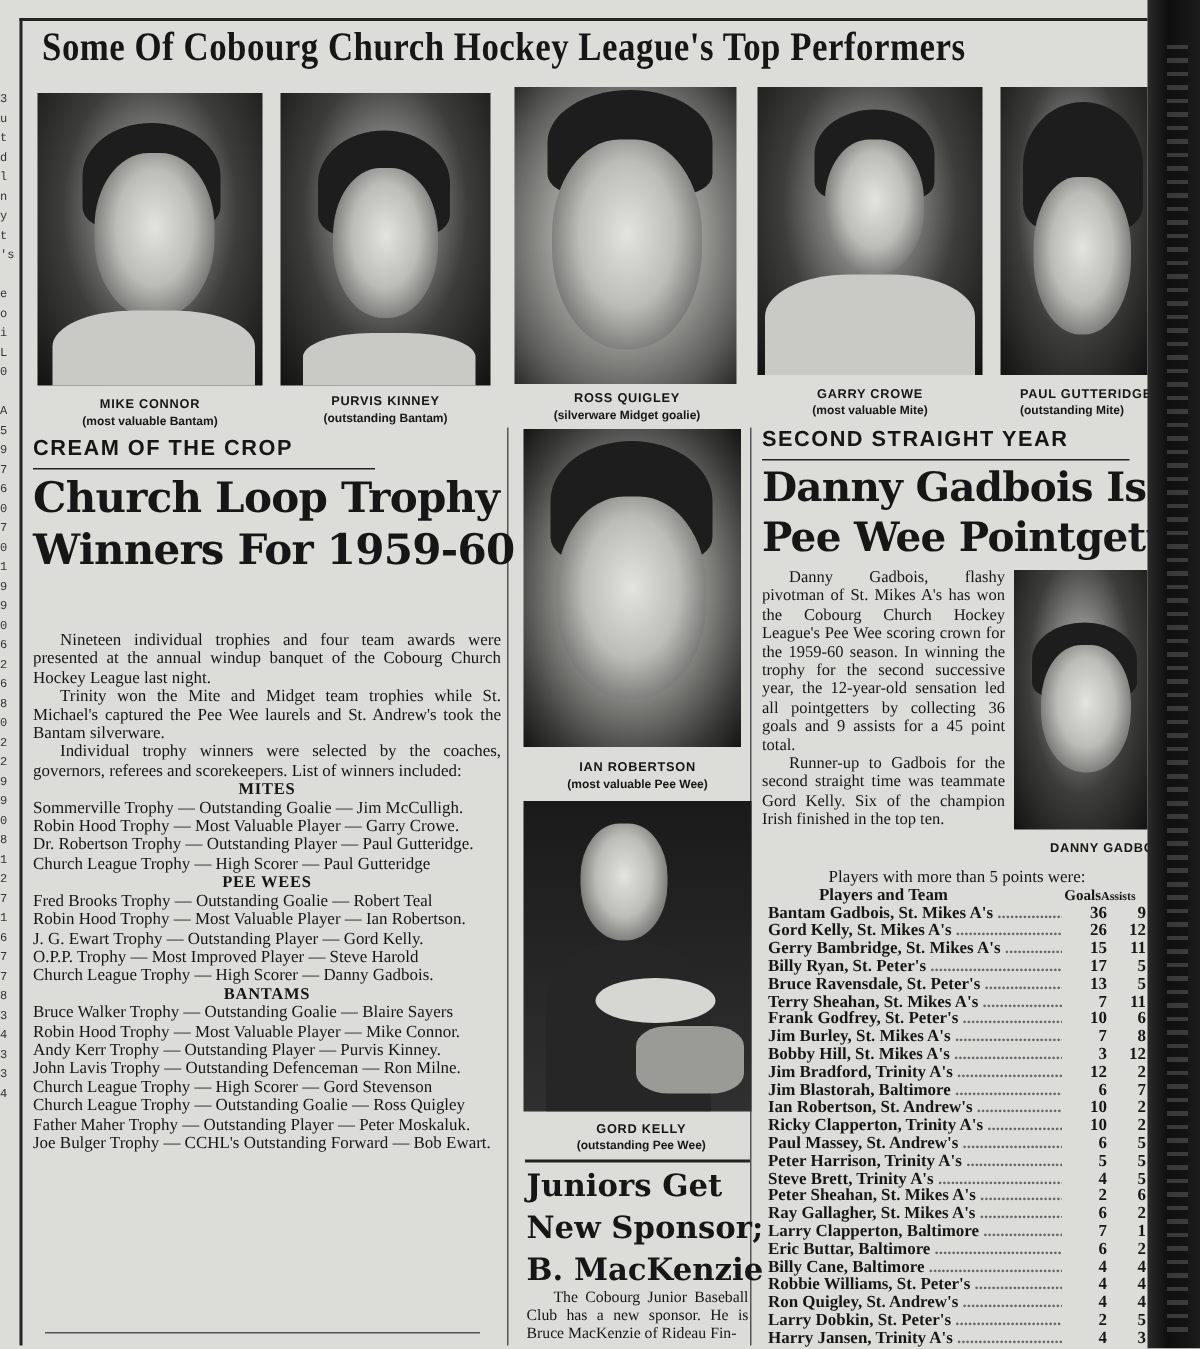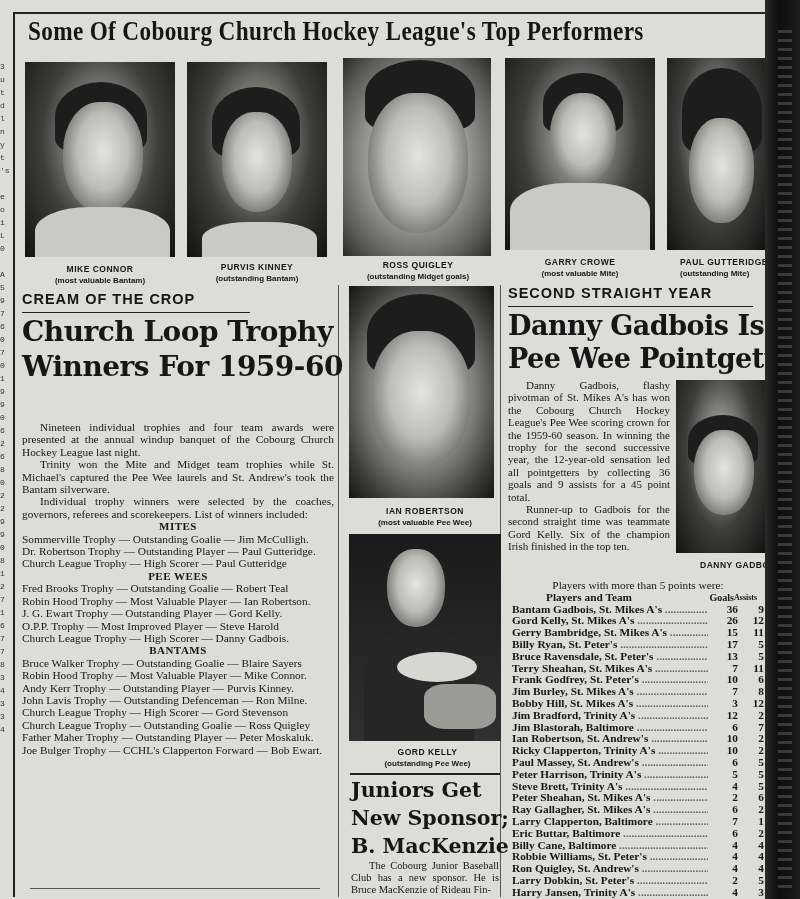--- a/index.html
+++ b/index.html
@@ -84,21 +84,21 @@
   <div class="caption" style="left:25px;top:264px;width:150px;">
     <span class="nm">MIKE CONNOR</span>
     <span class="sub">(most valuable Bantam)</span>
   </div>
   <div class="caption" style="left:187px;top:262px;width:140px;">
     <span class="nm">PURVIS KINNEY</span>
     <span class="sub">(outstanding Bantam)</span>
   </div>
   <div class="caption" style="left:343px;top:260px;width:150px;">
     <span class="nm">ROSS QUIGLEY</span>
-    <span class="sub">(outstanding Midget goals)</span>
+    <span class="sub">(silverware Midget goalie)</span>
   </div>
   <div class="caption" style="left:505px;top:257px;width:150px;">
     <span class="nm">GARRY CROWE</span>
     <span class="sub">(most valuable Mite)</span>
   </div>
   <div class="caption" style="left:680px;top:257px;width:140px;text-align:left;">
     <span class="nm">PAUL GUTTERIDGE</span>
     <span class="sub">(outstanding Mite)</span>
   </div>
 
@@ -110,40 +110,41 @@
   <div class="headline" style="left:22px;top:313px;">Church Loop Trophy</div>
   <div class="headline" style="left:22px;top:348px;">Winners For 1959-60</div>
 
   <div class="body-text" style="left:22px;top:389px;width:312px;margin-top:32px;">
     <p>Nineteen individual trophies and four team awards were presented at the annual windup banquet of the Cobourg Church Hockey League last night.</p>
     <p>Trinity won the Mite and Midget team trophies while St. Michael's captured the Pee Wee laurels and St. Andrew's took the Bantam silverware.</p>
     <p>Individual trophy winners were selected by the coaches, governors, referees and scorekeepers. List of winners included:</p>
 
     <div class="section-head">MITES</div>
     <div class="trophy">Sommerville Trophy — Outstanding Goalie — Jim McCulligh.</div>
+    <div class="trophy">Robin Hood Trophy — Most Valuable Player — Garry Crowe.</div>
     <div class="trophy">Dr. Robertson Trophy — Outstanding Player — Paul Gutteridge.</div>
     <div class="trophy">Church League Trophy — High Scorer — Paul Gutteridge</div>
 
     <div class="section-head">PEE WEES</div>
     <div class="trophy">Fred Brooks Trophy — Outstanding Goalie — Robert Teal</div>
     <div class="trophy">Robin Hood Trophy — Most Valuable Player — Ian Robertson.</div>
     <div class="trophy">J. G. Ewart Trophy — Outstanding Player — Gord Kelly.</div>
     <div class="trophy">O.P.P. Trophy — Most Improved Player — Steve Harold</div>
     <div class="trophy">Church League Trophy — High Scorer — Danny Gadbois.</div>
 
     <div class="section-head">BANTAMS</div>
     <div class="trophy">Bruce Walker Trophy — Outstanding Goalie — Blaire Sayers</div>
     <div class="trophy">Robin Hood Trophy — Most Valuable Player — Mike Connor.</div>
     <div class="trophy">Andy Kerr Trophy — Outstanding Player — Purvis Kinney.</div>
     <div class="trophy">John Lavis Trophy — Outstanding Defenceman — Ron Milne.</div>
     <div class="trophy">Church League Trophy — High Scorer — Gord Stevenson</div>
 
     <div class="trophy">Church League Trophy — Outstanding Goalie — Ross Quigley</div>
     <div class="trophy">Father Maher Trophy — Outstanding Player — Peter Moskaluk.</div>
-    <div class="trophy">Joe Bulger Trophy — CCHL's Clapperton Forward — Bob Ewart.</div>
+    <div class="trophy">Joe Bulger Trophy — CCHL's Outstanding Forward — Bob Ewart.</div>
   </div>
   <div class="rule" style="left:30px;top:888px;width:290px;height:1px;background:#555;"></div>
 
   <div class="photo" style="left:349px;top:286px;width:145px;height:212px;background:radial-gradient(ellipse at 50% 50%,#c8c8c4 0%,#9a9a96 40%,#3a3a38 80%,#151515 100%);">
     <div class="hair" style="left:18px;top:8px;width:108px;height:80px;"></div>
     <div class="face" style="left:22px;top:45px;width:100px;height:135px;"></div>
   </div>
   <div class="caption" style="left:345px;top:506px;width:160px;">
     <span class="nm">IAN ROBERTSON</span>
     <span class="sub">(most valuable Pee Wee)</span>

